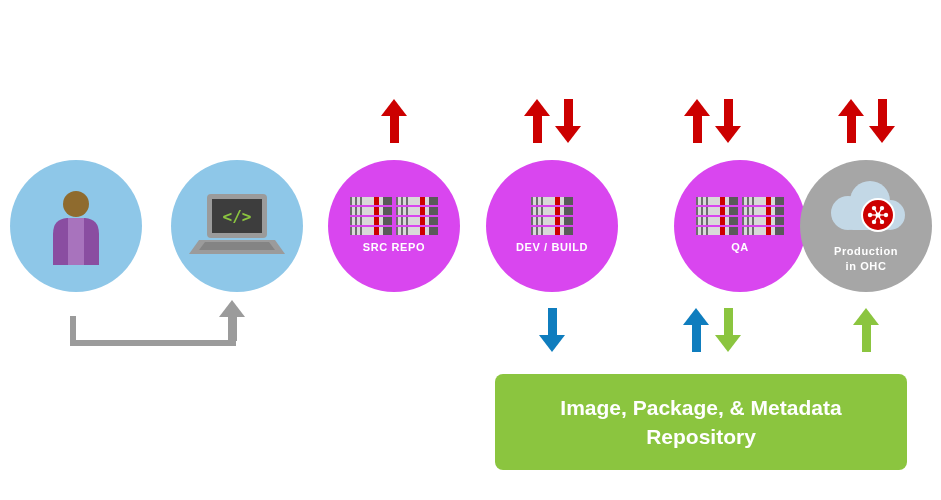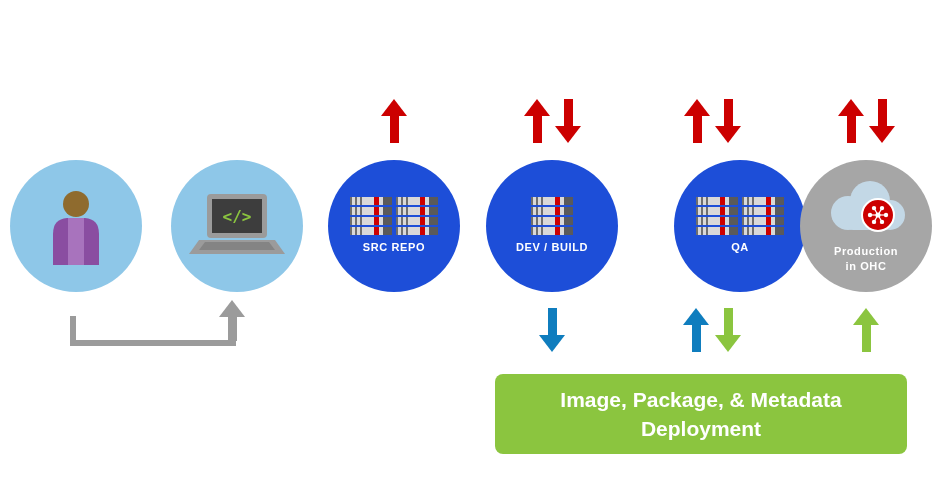--- a/index.html
+++ b/index.html
@@ -36,21 +36,21 @@
   .varrow.green { color:#8bc53f; }
   .varrow.gray  { color:#9b9b9b; }
   .varrow.gray .shaft { height:24px; }
 
   
   .node {
     position:absolute; top:160px; width:132px; height:132px; border-radius:50%;
     display:flex; flex-direction:column; align-items:center; justify-content:center; gap:5px;
   }
   .node.blue  { background:#8ec7e8; }
-  .node.amber { background:#1d4ed8; }
+  .node.amber { background:#d946ef; }
   .node.gray  { background:#a6a6a6;align-items:center; }
   .node-label {
     color:#fff; font-size:11px; font-weight:bold; letter-spacing:.6px;
     text-align:center; line-height:1.35; white-space:nowrap;
   }
 
   
   .servers { display:flex; gap:4px; }
   .server  { display:flex; flex-direction:column; gap:2px; }
   .server .row {
@@ -60,21 +60,21 @@
       #d9d9d9 12px 24px, #cc0000 24px 29px, #d9d9d9 29px 33px, #5a5a5a 33px 42px);
   }
 
   
   .connector-seg { position:absolute; background:#9b9b9b; }
   #conn-v { left:70px;  top:316px; width:6px;   height:30px; }
   #conn-h { left:70px;  top:340px; width:166px; height:6px;  }
 
   
   .repo-box {
-    position:absolute; left:495px; top:374px; width:412px; height:80px;
+    position:absolute; left:495px; top:374px; width:412px; height:96px;
     background:#8bc53f; border-radius:8px;
     display:flex; flex-direction:column; align-items:center; justify-content:center;
     color:#fff; font-weight:bold; font-size:21px; line-height:1.4; text-align:center;
   }
 </style>
 </head>
 <body>
 
 <div class="canvas">
 
@@ -224,16 +224,16 @@
       <span class="shaft"></span>
       <span class="head"></span>
     </div>
   <div class="varrow up green" style="left:853px;top:308px">
       <span class="head"></span>
       <span class="shaft"></span>
     </div>
 
   <div class="repo-box">
     <div>Image, Package, &amp; Metadata</div>
-    <div>Deployment</div>
+    <div>Repository</div>
   </div>
 
 </div>
 
 </body></html>

